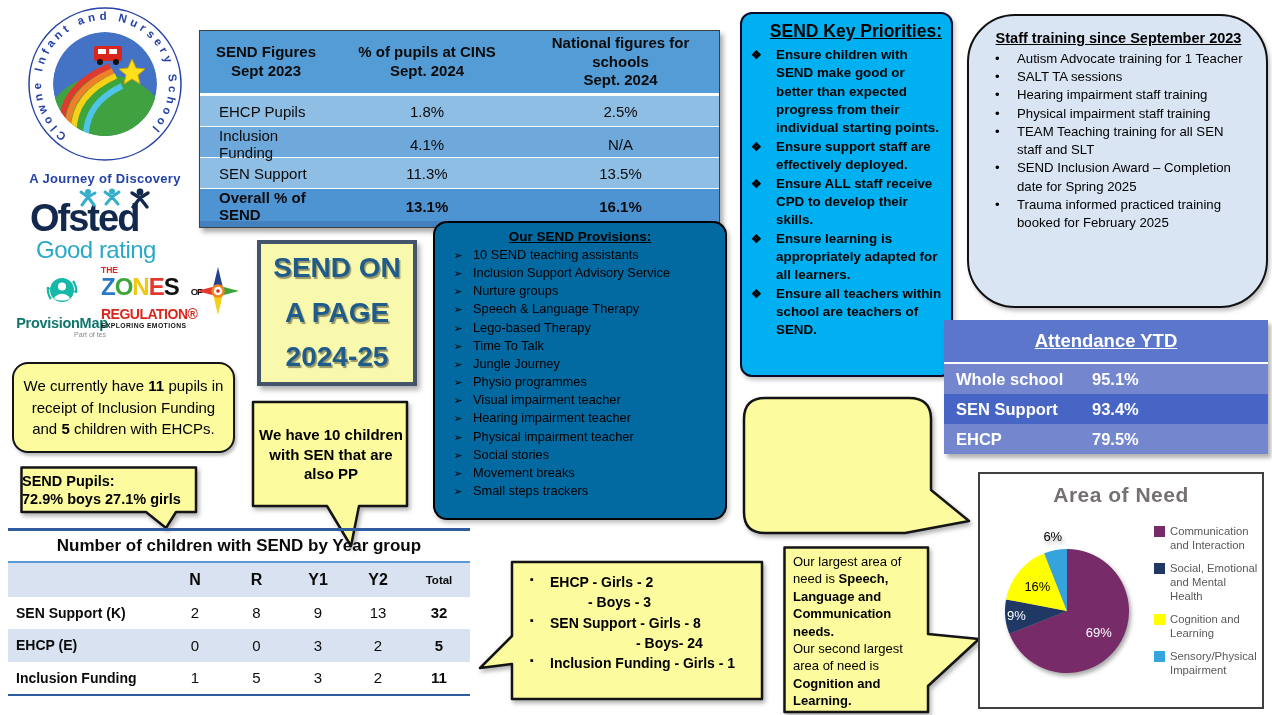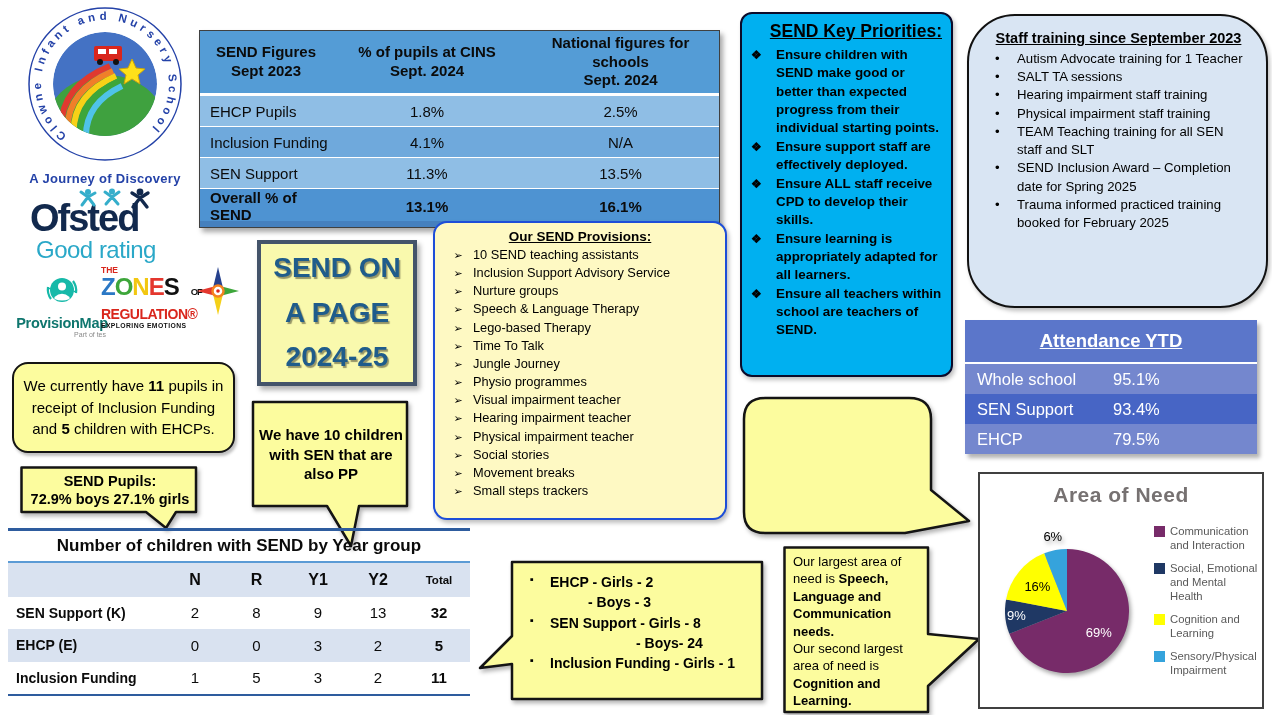--- a/index.html
+++ b/index.html
@@ -38,35 +38,35 @@
   
   .sft { left: 199px; top: 10px; width: 521px; border: 1px solid #404040;
          box-shadow: 3px 4px 5px rgba(0,0,0,.35); font-size: 15px; color: #0b0b0b; margin-top: 20px; }
   .sft-grid { display: grid; grid-template-columns: 132px 190px 197px; }
   .sft-hcell { height: 62px; background: #549CD6; font-weight: bold; display: flex; align-items: center;
                justify-content: center; text-align: center; white-space: pre-line; line-height: 1.25; padding: 2px; }
   .sft-gap { height: 3px; background: #fff; }
   .sft-sep { height: 1px; background: #fff; }
   .sft-row { display: grid; grid-template-columns: 132px 190px 197px; height: 30px; align-items: center; }
   .sft-row .cell { text-align: center; }
-  .sft-row .lbl { text-align: left; padding-left: 10px; }
+  .sft-row .lbl { text-align: left; padding-left: 19px; }
   .bg-light { background: #8FBEE5; } .bg-mid { background: #6FA9DC; }
   .sft-overall { height: 32px; background: #4E93D2; font-weight: bold; }
   .sft-foot { height: 6px; background: #4580BE; }
 
   
   .title-box { left: 257px; top: 240px; width: 160px; height: 146px; background: #F9F9AD;
     border: 4px solid #44546A; box-shadow: 3px 4px 5px rgba(0,0,0,.3);
     display: flex; flex-direction: column; justify-content: center; align-items: center;
     font-size: 28px; font-weight: 800; color: #1F5C8B; line-height: 1.6;
     text-shadow: 1.5px 2px 1px rgba(0,0,0,.4); }
 
   
-  .prov { left: 433px; top: 221px; width: 294px; height: 299px; background: #fef9c3;
-    border: 2px solid #1d4ed8; border-radius: 14px; padding: 6px 8px 4px 8px;
+  .prov { left: 433px; top: 221px; width: 294px; height: 299px; background: #0369a1;
+    border: 2px solid #000000; border-radius: 14px; padding: 6px 8px 4px 8px;
     box-shadow: 2px 3px 4px rgba(0,0,0,.25); }
   .prov-title { text-align: center; font-size: 13.5px; font-weight: bold; text-decoration: underline; margin-bottom: 2px; }
   .prov .li { display: flex; font-size: 12.8px; line-height: 1.42; }
   .prov .blt { width: 30px; text-align: center; flex: none; font-size: 11px; padding-top: 2px; }
 
   
   .prior { left: 740px; top: 12px; width: 213px; height: 365px; background: #00B0F0;
     border: 2.5px solid #0B0B2A; border-radius: 12px; padding: 7px 9px;
     box-shadow: 2px 3px 4px rgba(0,0,0,.25); }
   .prior-title { text-align: right; font-size: 17.5px; font-weight: 700; text-decoration: underline; margin-bottom: 4px; }
@@ -75,36 +75,36 @@
 
   
   .train { left: 967px; top: 14px; width: 301px; height: 294px; background: #D9E5F3;
     border: 2px solid #111; border-radius: 48px; padding: 14px 20px 8px 22px;
     box-shadow: 2px 3px 4px rgba(0,0,0,.25); }
   .train-title { text-align: center; font-size: 14.5px; font-weight: bold; text-decoration: underline; margin-bottom: 4px; }
   .train .li { display: flex; font-size: 13.2px; line-height: 1.38; }
   .train .blt { width: 26px; padding-left: 4px; flex: none; }
 
   
-  .att { left: 965px; top: 320px; width: 292px; box-shadow: 3px 4px 4px rgba(0,0,0,.3); color: #fff; }
+  .att { left: 944px; top: 320px; width: 324px; box-shadow: 3px 4px 4px rgba(0,0,0,.3); color: #fff; }
   .att-title { height: 42px; background: #5B76CA; display: flex; align-items: center; justify-content: center;
     font-size: 18.5px; font-weight: bold; text-decoration: underline; }
   .att-gap { height: 2px; background: #fff; }
-  .att-row { height: 30px; display: flex; align-items: center; font-size: 16.5px; }
+  .att-row { height: 30px; display: flex; align-items: center; font-size: 16.5px; font-weight: bold; }
   .att-row .lbl { padding-left: 12px; width: 148px; }
   .att-light { background: #7487CE; } .att-dark { background: #4765C5; }
 
   
   .note-inclusion { left: 12px; top: 362px; width: 223px; height: 91px; background: #FCFC9E;
     border: 2.5px solid #141414; border-radius: 16px; display: flex; align-items: center;
     text-align: center; font-size: 15px; line-height: 1.45; padding: 12px 8px;
     box-shadow: 2px 3px 3px rgba(0,0,0,.25); }
   .bubble-svg { overflow: visible; filter: drop-shadow(2px 3px 2px rgba(0,0,0,.3)); }
   .bubble-svg path { fill: #FCFC9E; stroke: #141414; stroke-width: 2.5; stroke-linejoin: round; }
-  .note-sendpupils-txt { left: 22px; top: 472px; width: 176px; text-align: center;
+  .note-sendpupils-txt { left: 22px; top: 472px; width: 176px; 
     font-size: 14.5px; font-weight: bold; line-height: 1.25; }
   .note-pp-txt { left: 253px; top: 425px; width: 156px; text-align: center;
     font-size: 15px; font-weight: bold; line-height: 1.3; }
   .note-area-txt { left: 754px; top: 408px; width: 168px; font-size: 14px; line-height: 1.4; }
   .note-largest-txt { left: 793px; top: 553px; width: 130px; font-size: 13px; line-height: 1.34; }
   .note-gender-txt { left: 530px; top: 572px; width: 228px; font-size: 14px; font-weight: bold; line-height: 1.45; }
   .gender-item { display: flex; }
   .gender-item .blt { width: 20px; flex: none; font-size: 11px; }
   .g-ind-0 { padding-left: 58px; } .g-ind-1 { padding-left: 106px; } .g-ind-2 { padding-left: 152px; }
 

